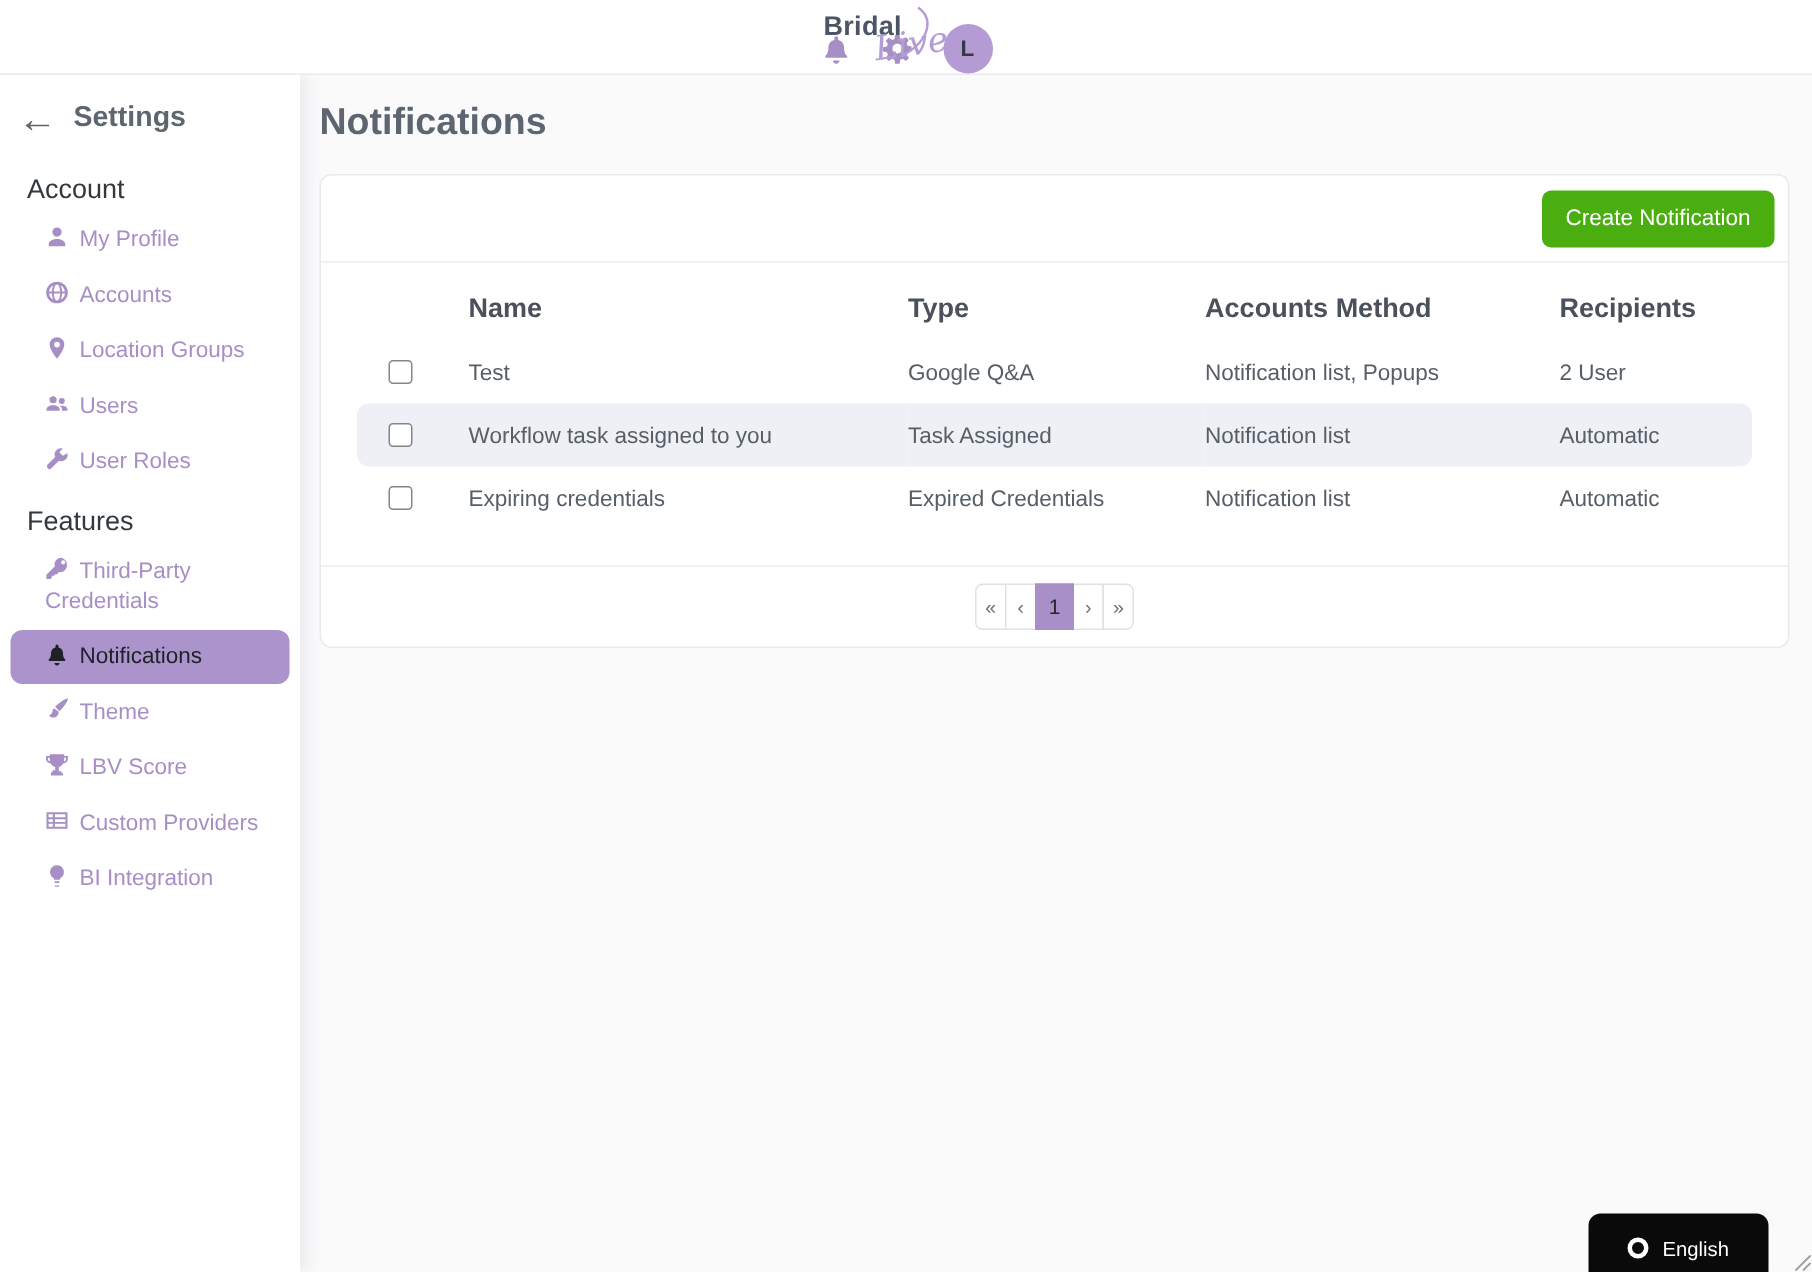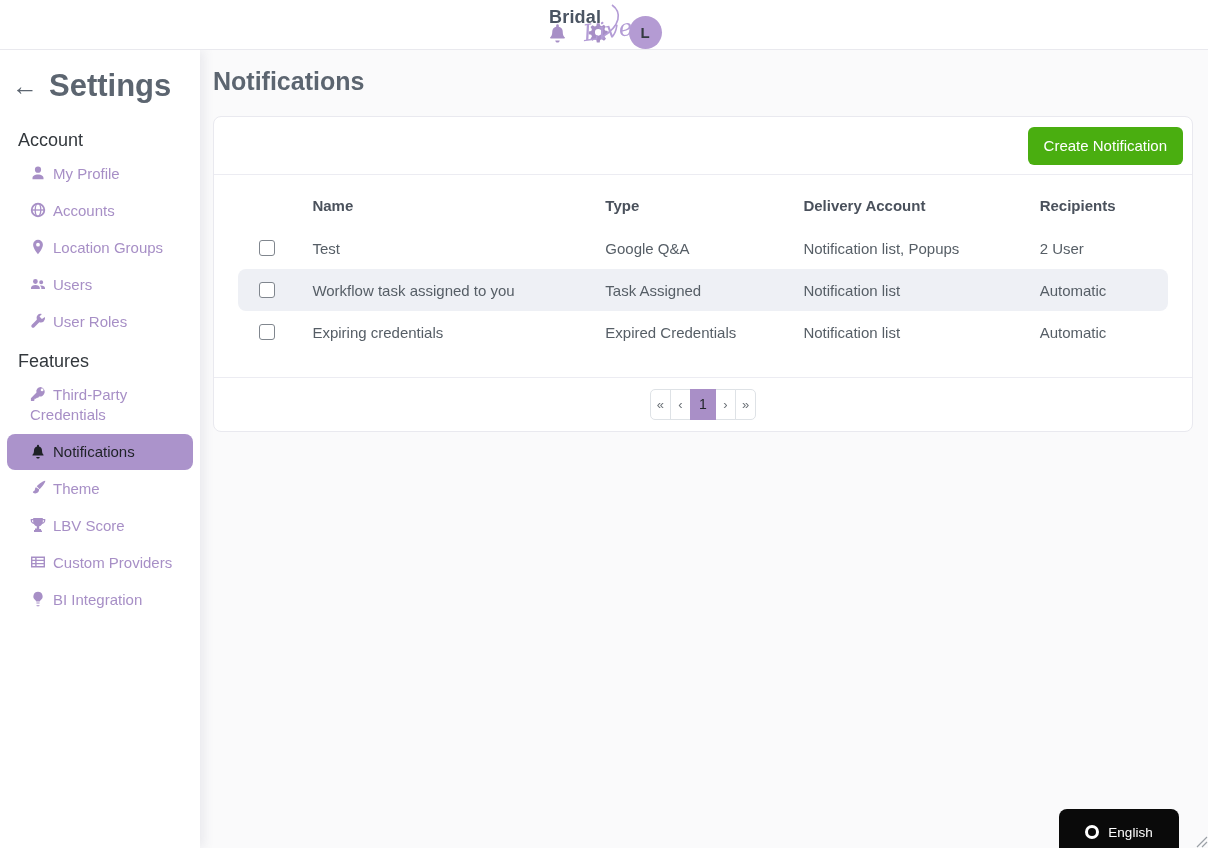--- a/index.html
+++ b/index.html
@@ -44,21 +44,21 @@
     display:flex; flex-direction:column;
   }
   .content { flex:1; background:#fafafb; padding:16px 15px 0 13px; }
 
   
   .sb-header {
     display:flex; align-items:center; gap:11px;
     padding:18px 12px 16px 12px;
   }
   .back-arrow { font-size:26px; line-height:22px; color:#5c6570; cursor:pointer; }
-  .sb-title { font-size:31px; font-weight:bold; color:#5c6570; }
+  .sb-title { font-size:19px; font-weight:bold; color:#5c6570; }
   .section-label { font-size:18px; color:#33383d; padding:10px 30px 4px 18px; }
   .side-item {
     margin:1px 7px; padding:8px 6px 8px 23px; border-radius:8px;
     color:#a78fc6; font-size:15px; line-height:20px; cursor:pointer;
   }
   .side-item .icon {
     display:inline-block; width:16px; height:16px; vertical-align:-2px;
     margin-right:7px; color:#a78fc6;
   }
   .side-item .icon svg { width:16px; height:16px; display:block; }
@@ -77,21 +77,21 @@
   }
   .btn-create {
     background:#4aae10; color:#fff; border:none; border-radius:6px;
     height:38px; padding:0 16px; font-size:15px; font-weight:500;
     font-family:inherit; cursor:pointer;
   }
   .table-wrap { padding:8px 24px 24px 24px; }
   table { width:100%; border-collapse:collapse; table-layout:fixed; }
   col.c-check { width:8%; } col.c-name { width:31.5%; } col.c-type { width:21.3%; }
   col.c-delivery { width:25.4%; } col.c-recip { width:13.8%; }
-  th { text-align:left; font-size:15px; font-weight:bold; color:#4a515c; height:44px; }
+  th { text-align:left; font-size:18px; font-weight:bold; color:#4a515c; height:44px; }
   td { height:42px; font-size:15px; color:#565e66; }
   tr.highlight td { background:#eef0f5; }
   tr.highlight td:first-child { border-radius:8px 0 0 8px; }
   tr.highlight td:last-child { border-radius:0 8px 8px 0; }
   .row-check {
     appearance:none; -webkit-appearance:none; width:16px; height:16px;
     border:1px solid #80868e; border-radius:3px; background:#fff;
     margin-left:21px; display:block; cursor:pointer;
   }
   .pagination-band {
@@ -214,21 +214,21 @@
               <col class="c-name">
               <col class="c-type">
             <col class="c-delivery">
               <col class="c-recip">
           </colgroup>
           <thead>
               <tr id="table-head-row">
                 <th></th>
                 <th>Name</th>
                 <th>Type</th>
-                <th>Delivery Account</th>
+                <th>Accounts Method</th>
                 <th>Recipients</th>
               </tr>
             </thead>
           <tbody id="table-body">
               <tr class="">
                 <td>
                   <input type="checkbox" class="row-check" style="">
                 </td>
                 <td>Test</td>
                 <td>Google Q&amp;A</td>

